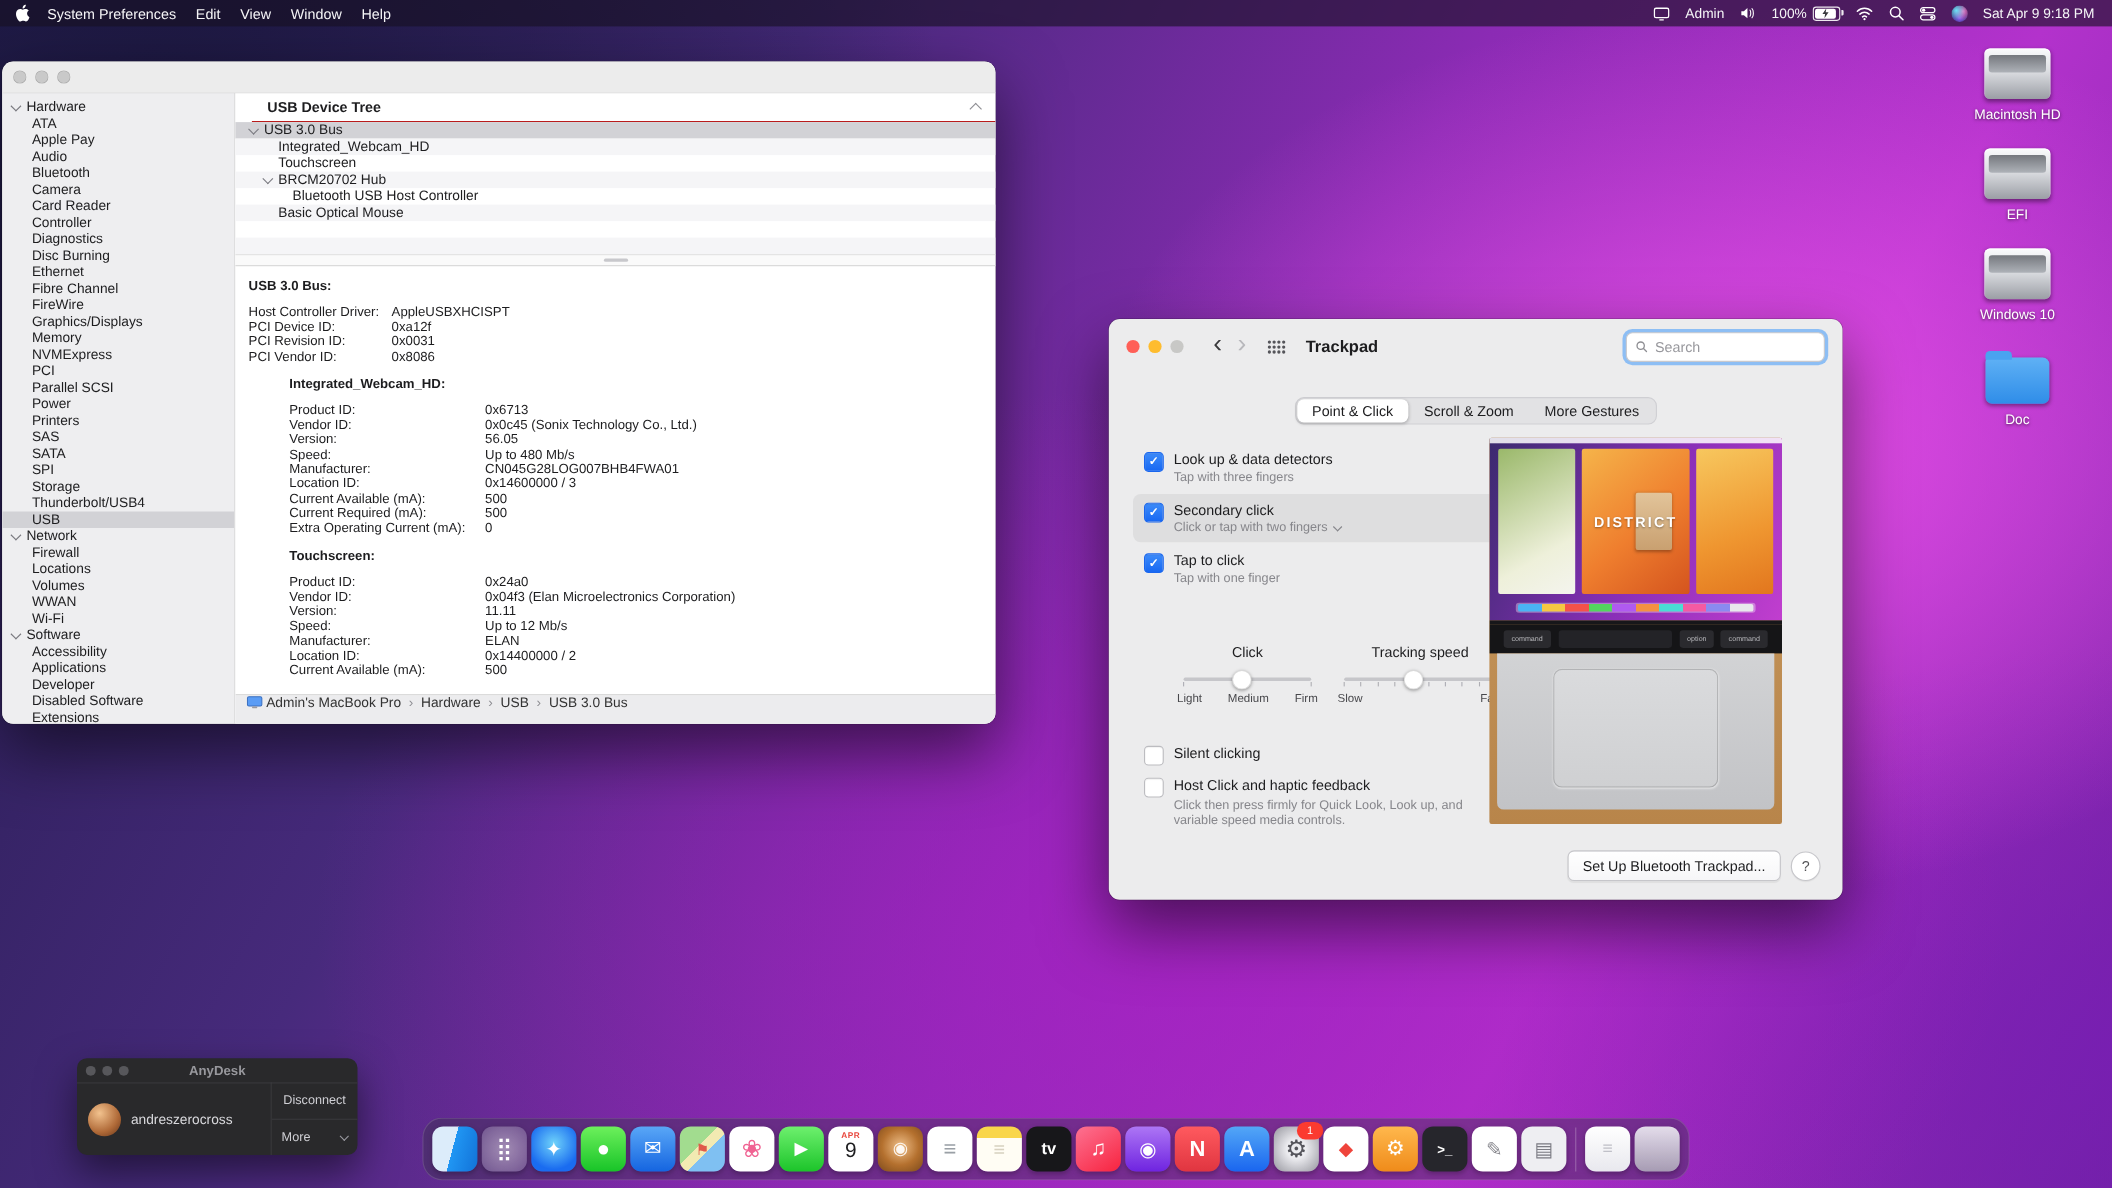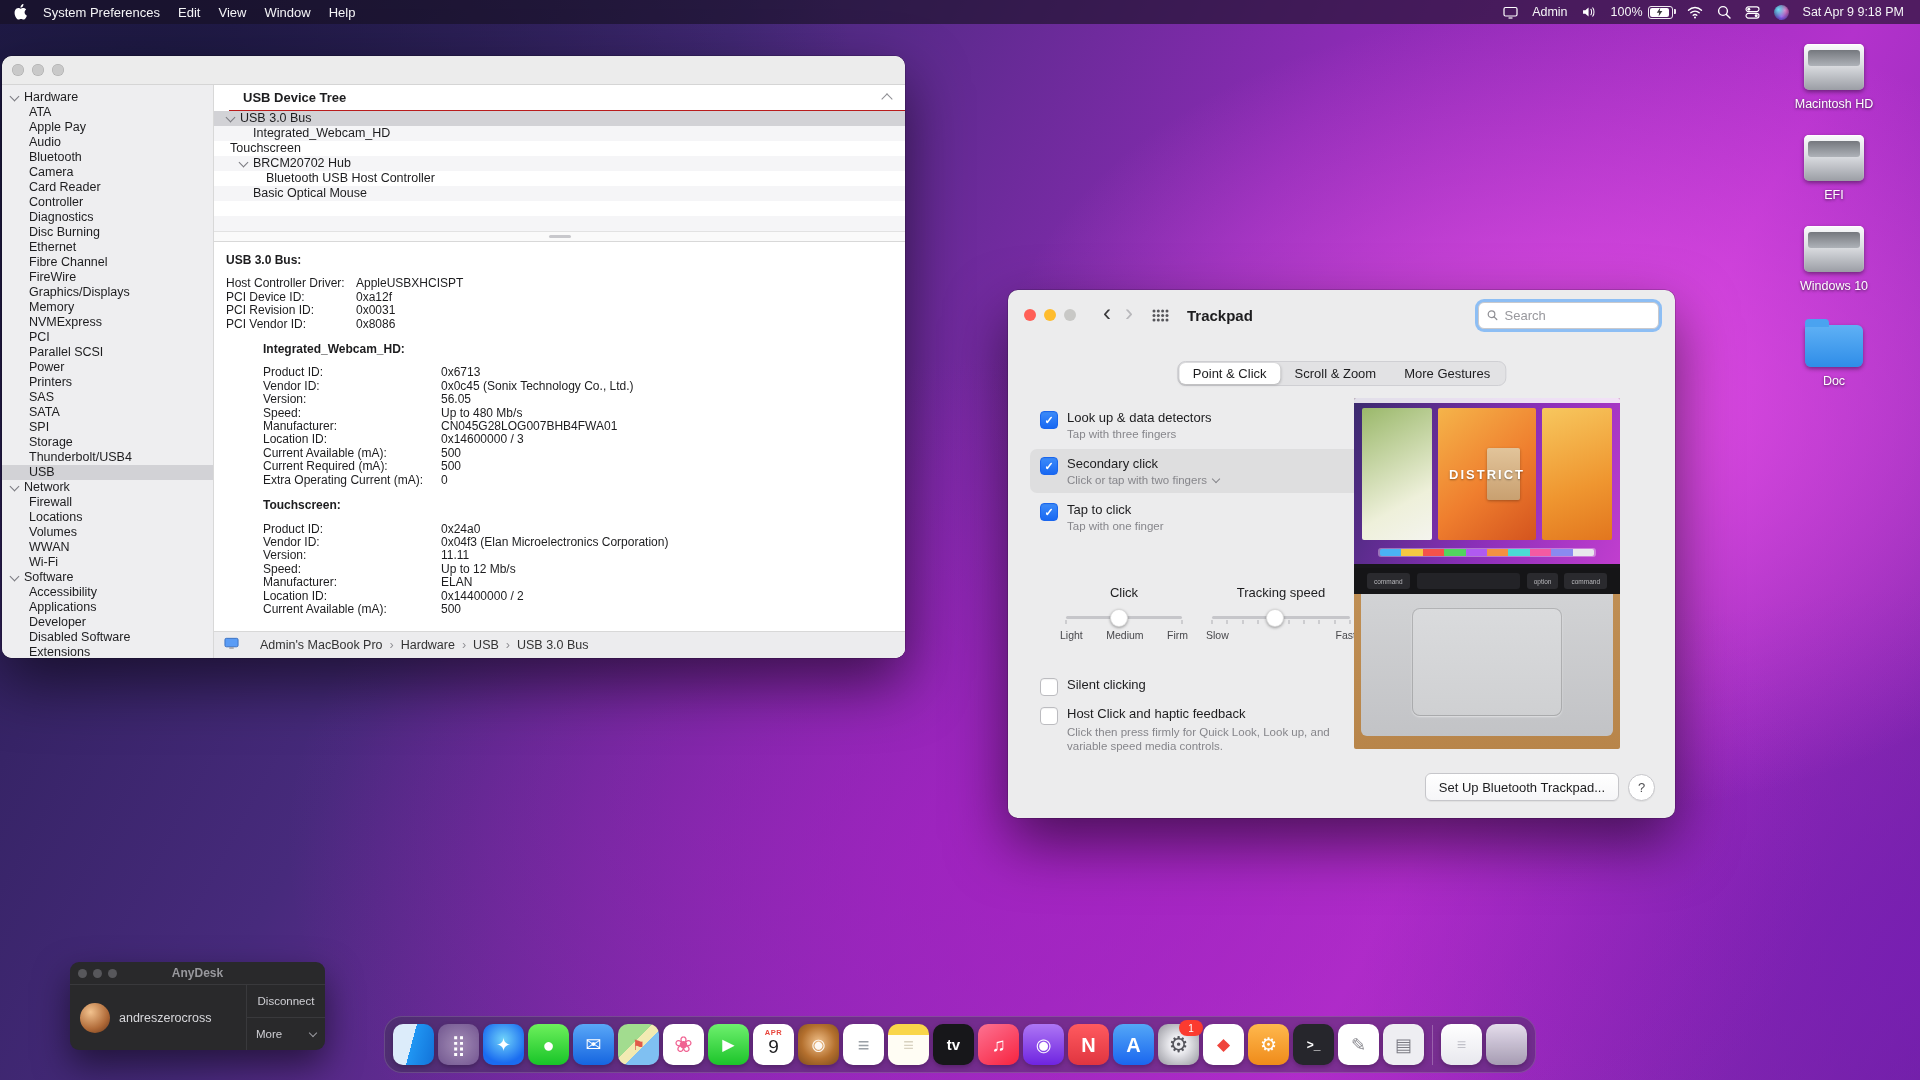--- a/index.html
+++ b/index.html
@@ -65,21 +65,21 @@
   .grip{width:22px;height:3px;border-radius:2px;background:#c8c8cc;}
   .si-details{flex:1;overflow:hidden;padding:10px 0 0 12px;font-size:12px;line-height:13.4px;color:#1d1d1f;}
   .det-title{font-weight:700;margin:12px 0 10px 0;}
   .det-title:first-child{margin-top:2px;}
   .det-title.ind{margin-left:37px;}
   .det-row{display:flex;}
   .det-label{flex:0 0 130px;}
   .det-row.ind .det-label{margin-left:37px;flex-basis:178px;}
   .det-value{white-space:nowrap;}
   .si-bottombar{height:26px;flex:0 0 auto;border-top:1px solid #d8d8d8;background:#ececee;display:flex;
-    align-items:center;gap:21px;padding:0 10px;font-size:12.5px;color:#333;border-radius:0 0 10px 0;}
+    align-items:flex-start;gap:3px;padding:0 10px;font-size:12.5px;color:#333;border-radius:0 0 10px 0;}
   .bc{display:flex;align-items:center;gap:7px;}
   .bc-sep{color:#8e8e93;}
 
   
   .trackpad{left:1008px;top:290px;width:667px;height:528px;background:#ececed;}
   .tp-toolbar{height:50px;display:flex;align-items:center;padding:0 16px;}
   .tl-group{display:flex;gap:8px;margin-right:20px;}
   .nav-arrow{font-size:24px;color:#3a3a3c;width:22px;text-align:center;font-weight:300;margin-top:-4px;}
   .nav-arrow.disabled{color:#b8b8bc;}
   .grid-icon{margin:0 8px 0 12px;display:flex;}
@@ -96,21 +96,21 @@
   .tp-options{position:absolute;top:113px;left:22px;width:338px;}
   .tp-opt{display:flex;gap:9px;padding:7px 10px;border-radius:7px;margin-bottom:2px;}
   .tp-opt.hl{background:#dededf;}
   .cb{width:16px;height:16px;border-radius:4px;background:#fff;border:1px solid #bcbcc0;flex:0 0 auto;
     margin-top:1px;display:flex;align-items:center;justify-content:center;box-shadow:inset 0 1px 1px rgba(0,0,0,.05);}
   .cb.on{background:linear-gradient(#3c8bfa,#1868f2);border-color:#1a66ee;}
   .cb-check{color:#fff;font-size:11px;font-weight:700;line-height:1;}
   .tp-opt-label{font-size:13px;color:#1d1d1f;}
   .tp-opt-sub{font-size:11.5px;color:#86868b;margin-top:3px;display:flex;align-items:center;gap:6px;}
   .chev-down.dd{border-color:#86868b;width:5px;height:5px;margin-top:-2px;}
-  .tp-sliders{position:absolute;top:295px;left:30px;width:340px;height:64px;}
+  .tp-sliders{position:absolute;top:295px;left:40px;width:340px;height:64px;}
   .sl-col{position:absolute;top:0;}
   .sl-0{left:22px;width:128px;}
   .sl-1{left:168px;width:150px;}
   .sl-title{text-align:center;font-size:13px;color:#1d1d1f;margin-bottom:9px;}
   .sl-track-wrap{position:relative;height:16px;margin:0 6px;}
   .sl-line{position:absolute;left:0;right:0;top:7px;height:3px;border-radius:2px;background:#c6c6ca;}
   .sl-tick{position:absolute;top:11px;width:1px;height:4px;background:#aeaeb4;transform:translateX(-.5px);}
   .sl-thumb{position:absolute;top:0;width:16px;height:16px;border-radius:50%;background:#fff;
     border:.5px solid rgba(0,0,0,.14);box-shadow:0 1px 3px rgba(0,0,0,.35);transform:translateX(-50%);}
   .sl-labels{display:flex;justify-content:space-between;font-size:10.5px;color:#48484c;margin-top:4px;}
@@ -351,21 +351,21 @@
       <span class="chev-up"></span>
     </div>
     <div class="si-tree">
         <div class="tree-row selected" style="padding-left: 13px;">
           <span class="chev-down"></span>
           <span>USB 3.0 Bus</span>
         </div>
         <div class="tree-row stripe" style="padding-left: 39px;">
           <span>Integrated_Webcam_HD</span>
         </div>
-        <div class="tree-row" style="padding-left: 16px;">
+        <div class="tree-row" style="padding-left: 39px;">
           <span>Touchscreen</span>
         </div>
         <div class="tree-row stripe" style="padding-left: 26px;">
           <span class="chev-down"></span>
           <span>BRCM20702 Hub</span>
         </div>
         <div class="tree-row" style="padding-left: 52px;">
           <span>Bluetooth USB Host Controller</span>
         </div>
         <div class="tree-row stripe" style="padding-left: 39px;">

